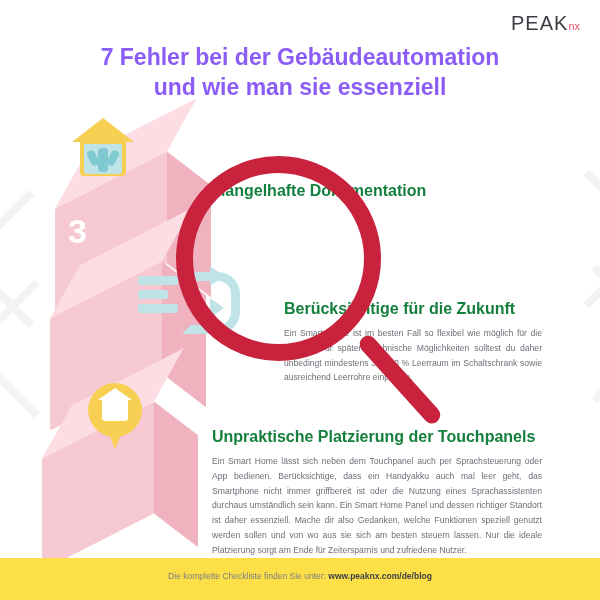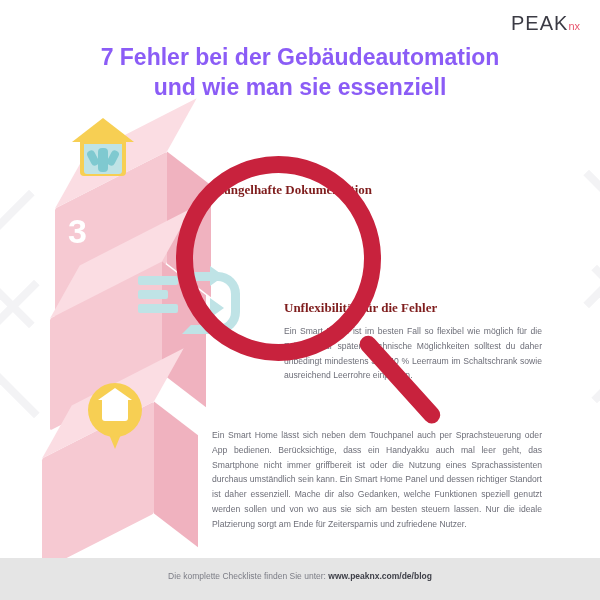--- a/index.html
+++ b/index.html
@@ -236,24 +236,23 @@
 
   
   .section {
     position: absolute;
     left: 212px;
     width: 330px;
     z-index: 3;
   }
   .section h2 {
     margin: 0 0 8px 0;
-    font-size: 13px;
+    font-size: 16px;
     font-weight: bold;
-    color: #7f1d1d;
-    font-family: Liberation Serif, serif;
+    color: #15803d;
   }
   .section p {
     margin: 0;
     font-size: 8.6px;
     line-height: 1.72;
     color: #6d6e78;
     text-align: justify;
   }
   .s1 { top: 182px; }
   .s2 { top: 300px; left: 284px; width: 258px; }
@@ -290,21 +289,21 @@
     transform-origin: top center;
   }
 
   
   .footer {
     position: absolute;
     left: 0;
     bottom: 0;
     width: 600px;
     height: 42px;
-    background: #e5e5e5;
+    background: #fde047;
     z-index: 6;
   }
   .footer-text {
     position: absolute;
     left: 0;
     top: 13px;
     width: 600px;
     text-align: center;
     font-size: 8.5px;
     color: #7c7d86;
@@ -367,25 +366,26 @@
   <div class="pin-tip"></div>
   <div class="pin-circle"></div>
   <div class="pin-home"></div>
 </div>
 
 <div class="section s1">
   <h2>Mangelhafte Dokumentation</h2>
 </div>
 
 <div class="section s2">
-  <h2>Unflexibilität für die Fehler</h2>
+  <h2>Berücksichtige für die Zukunft</h2>
   <p>Ein Smart Home ist im besten Fall so flexibel wie möglich für die Zukunft. Für spätere technische Möglichkeiten solltest du daher unbedingt mindestens 30 - 40 % Leerraum im Schaltschrank sowie ausreichend Leerrohre einplanen.</p>
 </div>
 
 <div class="section s3">
+  <h2>Unpraktische Platzierung der Touchpanels</h2>
   <p>Ein Smart Home lässt sich neben dem Touchpanel auch per Sprachsteuerung oder App bedienen. Berücksichtige, dass ein Handyakku auch mal leer geht, das Smartphone nicht immer griffbereit ist oder die Nutzung eines Sprachassistenten durchaus umständlich sein kann. Ein Smart Home Panel und dessen richtiger Standort ist daher essenziell. Mache dir also Gedanken, welche Funktionen speziell genutzt werden sollen und von wo aus sie sich am besten steuern lassen. Nur die ideale Platzierung sorgt am Ende für Zeitersparnis und zufriedene Nutzer.</p>
 </div>
 
 <div class="magnifier">
   <div class="handle"></div>
   <div class="lens"></div>
 </div>
 
 <div class="footer">
   <div class="footer-text">

